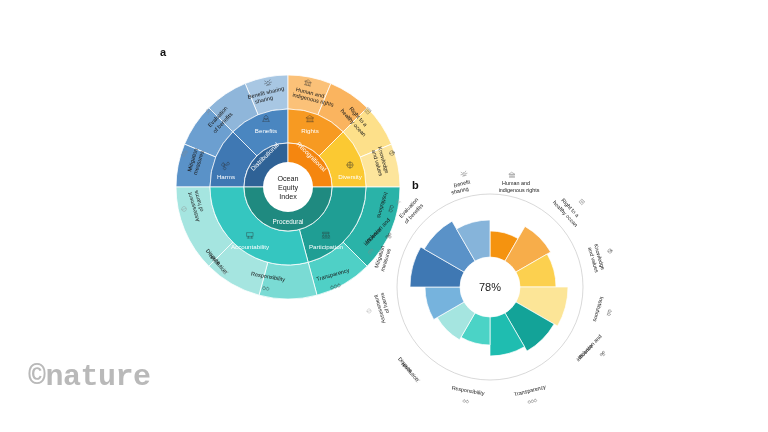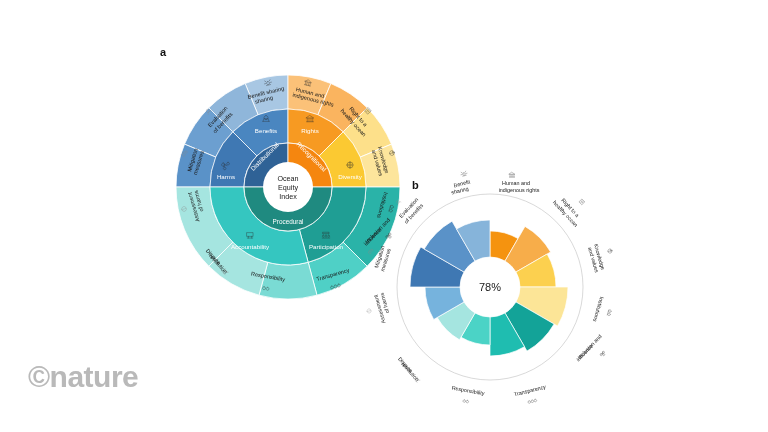--- a/index.html
+++ b/index.html
@@ -5,21 +5,21 @@
   html,body{margin:0;padding:0;}
   body{
     width:768px;height:432px;background:#ffffff;
     font-family:"Liberation Sans", sans-serif;
     overflow:hidden;position:relative;
   }
   #fig{position:absolute;left:0;top:0;width:768px;height:432px;}
   .panel-letter{font-weight:bold;font-size:11px;fill:#111;}
   .watermark{
     position:absolute;left:28px;top:360px;
-    font-family:Liberation Sans, sans-serif;
+    font-family:Liberation Mono, monospace;
     font-size:30px;font-weight:bold;color:#b9b9b9;
     letter-spacing:-0.5px;user-select:none;text-align:right;
   }
   .seg-label{fill:#1a1a1a;font-size:5.6px;text-anchor:middle;dominant-baseline:middle;font-family:"Liberation Sans",sans-serif;}
   .seg-label-lt{fill:#ffffff;}
   .ring2-label{font-size:6.2px;}
   .ring1-label{font-size:6.4px;fill:#ffffff;}
   .hub-text{font-size:7.2px;fill:#1a1a1a;text-anchor:middle;font-family:"Liberation Sans",sans-serif;}
   .b-label{fill:#1a1a1a;font-size:5.4px;text-anchor:middle;dominant-baseline:middle;}
   .b-center{font-size:11px;fill:#1a1a1a;text-anchor:middle;dominant-baseline:middle;}

